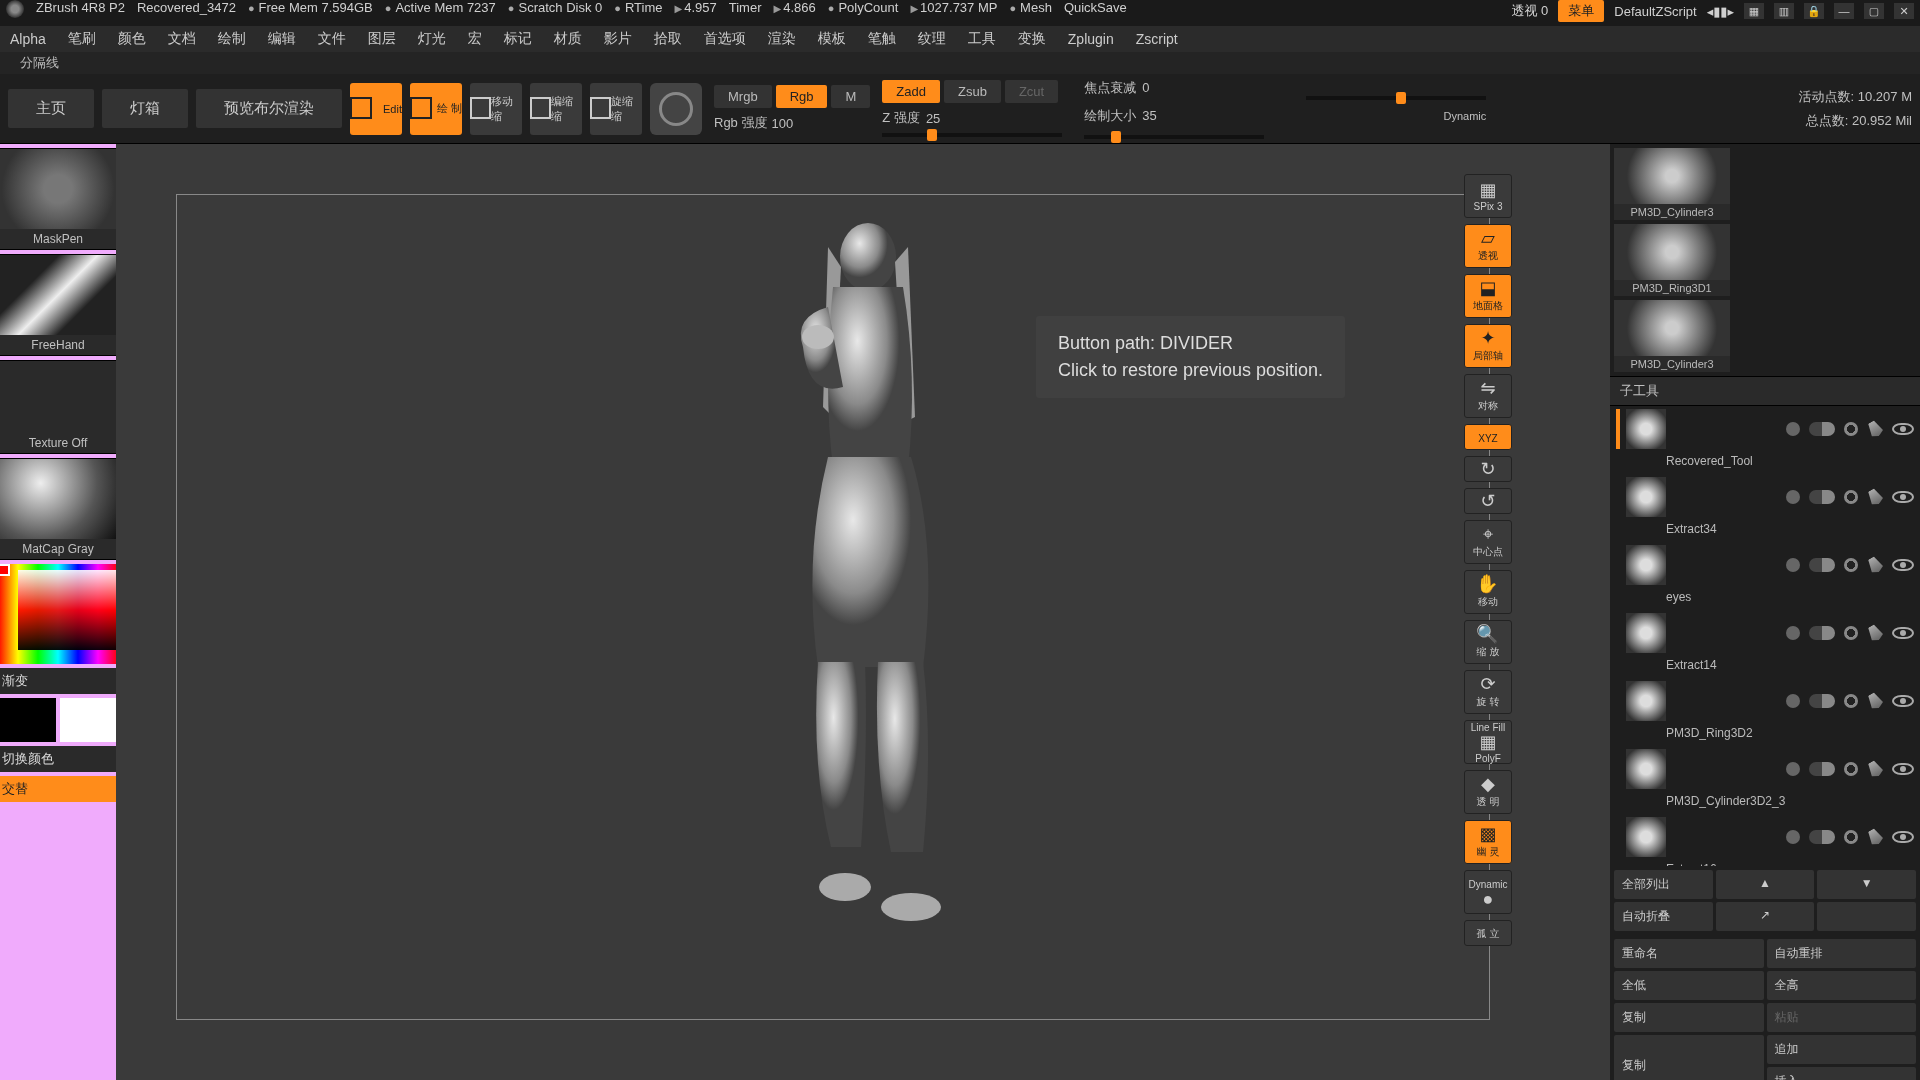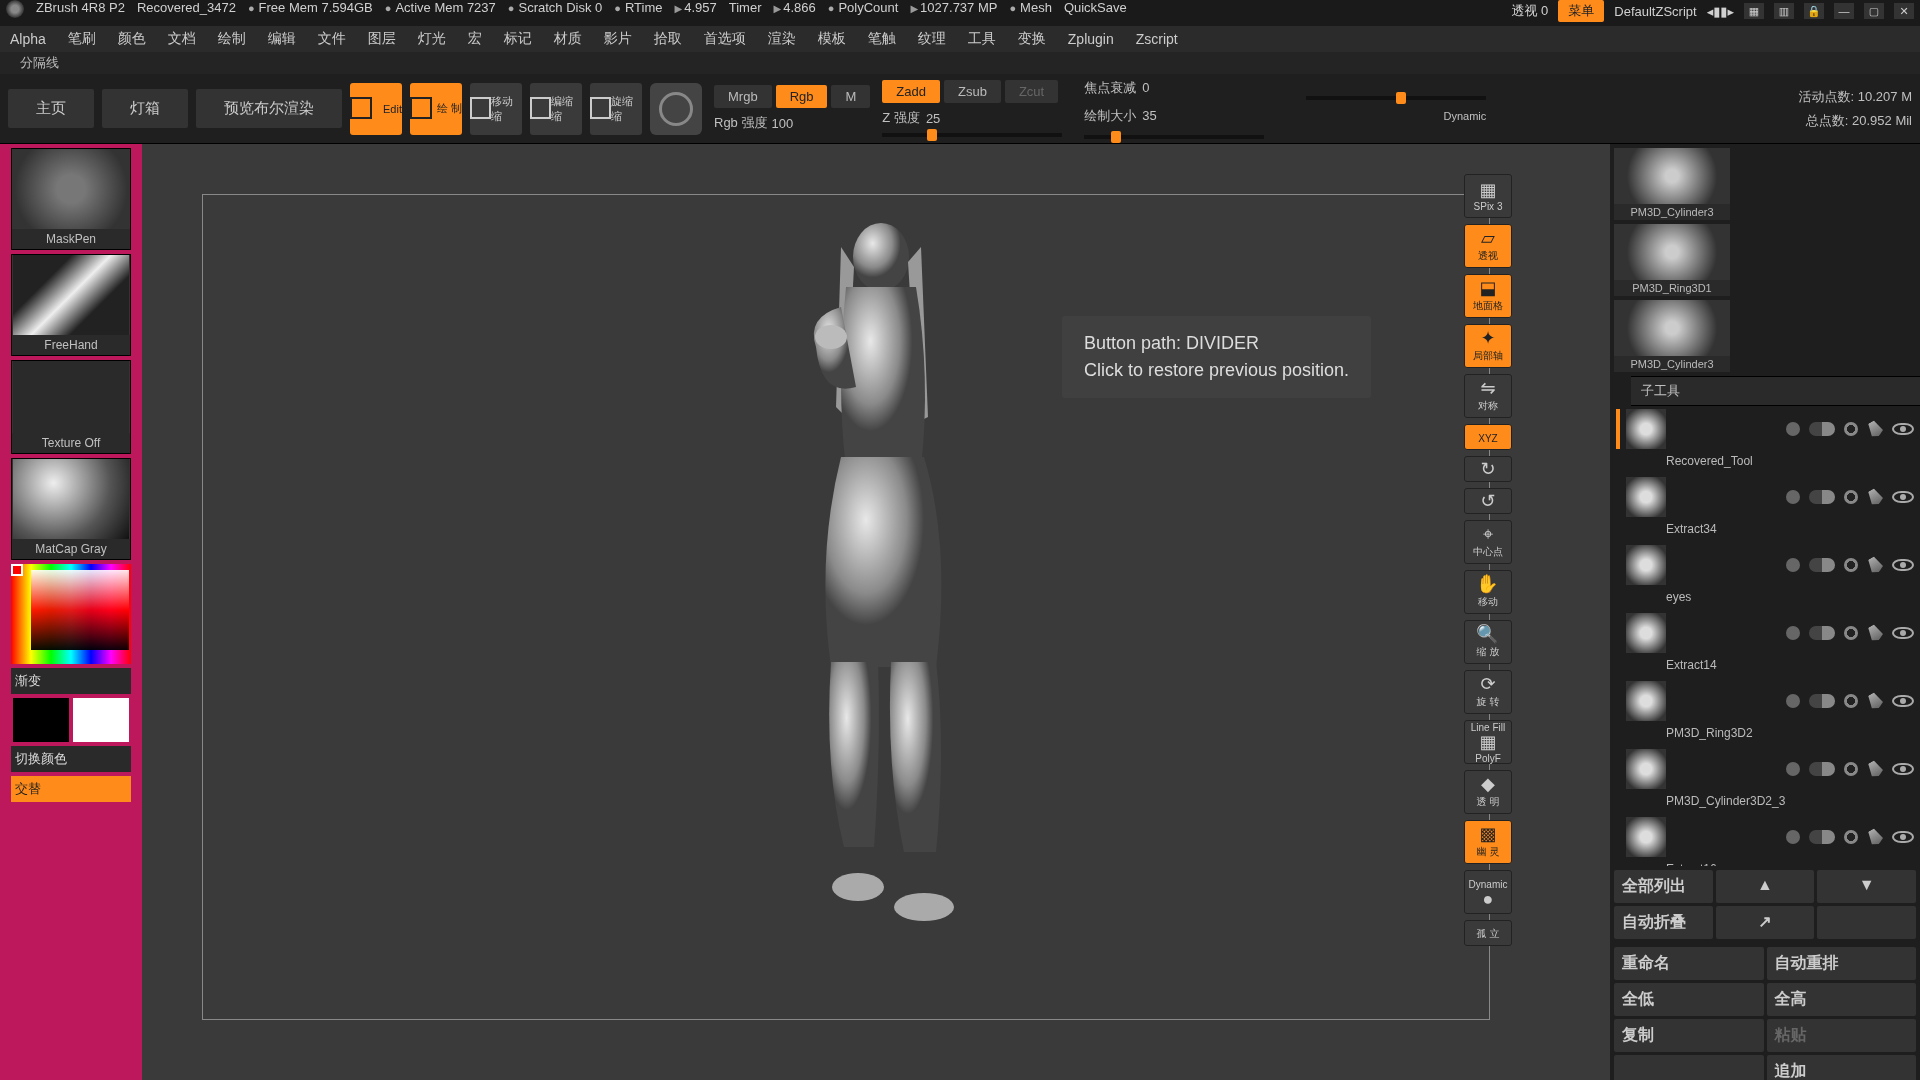--- a/index.html
+++ b/index.html
@@ -38,21 +38,21 @@
 .slider-track { position:relative; height:4px; background:#111; width:180px; }
 .slider-track .knob { position:absolute; top:-4px; width:10px; height:12px; background:#ff8c1a; border-radius:2px; }
 
 
 .divider-strip { height:22px; background:#242424; display:flex; align-items:center; padding:0 20px; font-size:13px; color:#bbb; }
 
 
 .main-area { display:flex; height:calc(1080px - 26px - 26px - 70px - 22px); }
 
 
-.left-panel { width:142px; background:#be185d; display:flex; flex-direction:column; align-items:center; padding:4px; gap:4px; }
+.left-panel { width:116px; background:#f0abfc; display:flex; flex-direction:column; align-items:center; padding:4px; gap:4px; }
 .lp-tile { width:120px; background:#333; display:flex; flex-direction:column; align-items:center; border:1px solid #000; }
 .lp-tile .thumb { width:116px; height:80px; background:radial-gradient(circle,#777 20%,#333 80%); }
 .lp-tile .lbl { font-size:12px; padding:3px 0; background:#2a2a2a; width:100%; text-align:center; }
 .lp-tile.short .thumb { height:72px; background:#2a2a2a; }
 .color-block { width:120px; height:100px; background:linear-gradient(to right,red,yellow,lime,cyan,blue,magenta,red); position:relative; }
 .color-block .overlay { position:absolute; left:20px; top:6px; right:2px; height:80px; background:linear-gradient(to bottom,rgba(255,255,255,.9),rgba(255,0,0,.9),rgba(0,0,0,.95)); }
 .color-block .handle { position:absolute; left:0; top:0; width:12px; height:12px; border:2px solid #fff; background:red; }
 .swatch-row { display:flex; gap:4px; }
 .swatch { width:56px; height:44px; }
 .swatch.black { background:#000; } .swatch.white { background:#fff; }
@@ -74,38 +74,38 @@
 .ris-btn .cap { font-size:10px; margin-top:2px; }
 .ris-btn.slim { height:26px; }
 
 
 .right-panel { width:310px; background:#1e1e1e; display:flex; flex-direction:column; font-size:13px; }
 .rp-thumbs { display:flex; flex-wrap:wrap; gap:4px; padding:4px;flex-direction:column; }
 .rp-thumb { width:116px; background:#2a2a2a; display:flex; flex-direction:column; align-items:center; }
 .rp-thumb .timg { width:116px; height:56px; background:radial-gradient(circle,#ccc 10%,#333 70%); }
 .rp-thumb .tlbl { font-size:11px; padding:2px; color:#bbb; white-space:nowrap; overflow:hidden; width:100%; text-align:center; }
 .rp-thumb.count .timg { background:#222; color:#fff; display:flex; align-items:center; justify-content:flex-end; padding-right:6px; font-size:15px; }
-.rp-header { background:#2a2a2a; padding:5px 10px; border-top:1px solid #000; border-bottom:1px solid #000;margin-left:21px; }
+.rp-header { background:#2a2a2a; padding:5px 10px; border-top:1px solid #000; border-bottom:1px solid #000; }
 .subtool-list { flex:0 0 auto; height:460px; overflow:hidden; }
 .stl-row { display:flex; align-items:center; height:46px; padding:2px 6px; gap:6px; }
 .stl-row .bar { width:4px; height:40px; background:transparent; }
 .stl-row.active .bar { background:#ff8c1a; }
 .stl-row .thumb { width:40px; height:40px; background:radial-gradient(circle,#ddd 20%,#333 80%); }
 .stl-row .toggles { margin-left:auto; display:flex; gap:9px; align-items:center; }
 .tog-a { width:14px; height:14px; border-radius:50%; background:#666; }
 .tog-b { width:26px; height:14px; border-radius:7px; background:linear-gradient(to right,#444 50%,#888 50%); }
 .tog-c { width:14px; height:14px; background:#666; border-radius:50%; background:radial-gradient(circle,#222 40%,#888 40%); }
 .paint-ico { width:16px; height:16px; transform:rotate(-30deg); background:linear-gradient(#aaa,#666); clip-path:polygon(30% 0,70% 0,90% 80%,50% 100%,10% 80%); }
 .eye-ico { width:22px; height:12px; border-radius:50%/60%; border:2px solid #aaa; position:relative; }
 .eye-ico::after { content:""; position:absolute; left:6px; top:1px; width:6px; height:6px; background:#aaa; border-radius:50%; }
 .stl-name { font-size:12px; padding:2px 10px 6px 56px; color:#bbb; }
 
 .rp-btns { display:grid; grid-template-columns:1fr 1fr 1fr; gap:3px; padding:4px; }
 .rp-btns2 { display:grid; grid-template-columns:1fr 1fr; gap:3px; padding:4px; }
-.rp-btn { background:#333; padding:6px 8px; font-size:16px; color:#ccc; text-align:left; border-radius:2px;font-weight:bold; }
+.rp-btn { background:#333; padding:6px 8px; font-size:12px; color:#ccc; text-align:left; border-radius:2px; }
 .rp-btn.dim { color:#666; }
 .rp-btn.tall { grid-row:span 2; display:flex; align-items:center; }
 .rp-btn.arrow { text-align:center; }
 </style>
 </head>
 <body>
 
 <div class="top-status">
   <div class="logo"></div>
   <span>ZBrush 4R8 P2</span>

